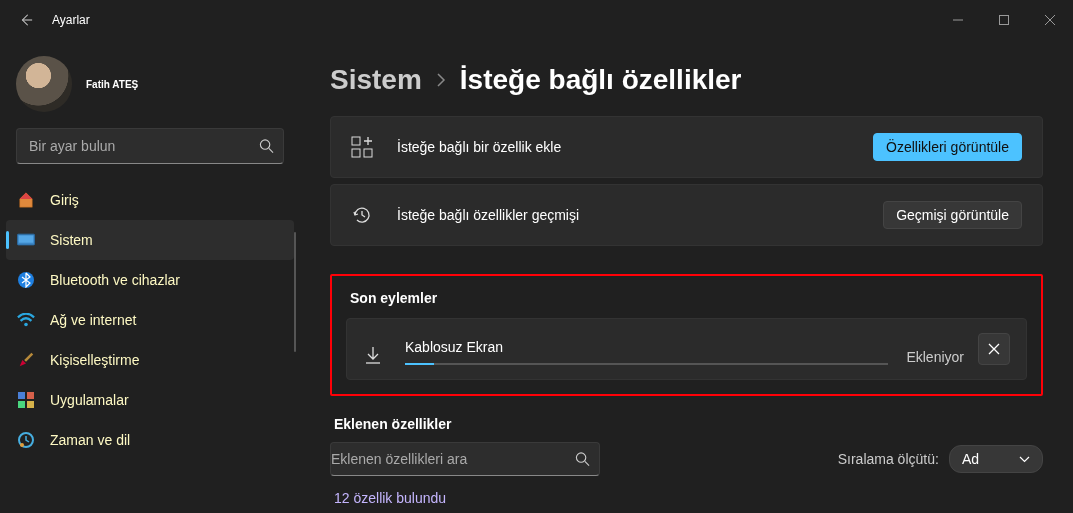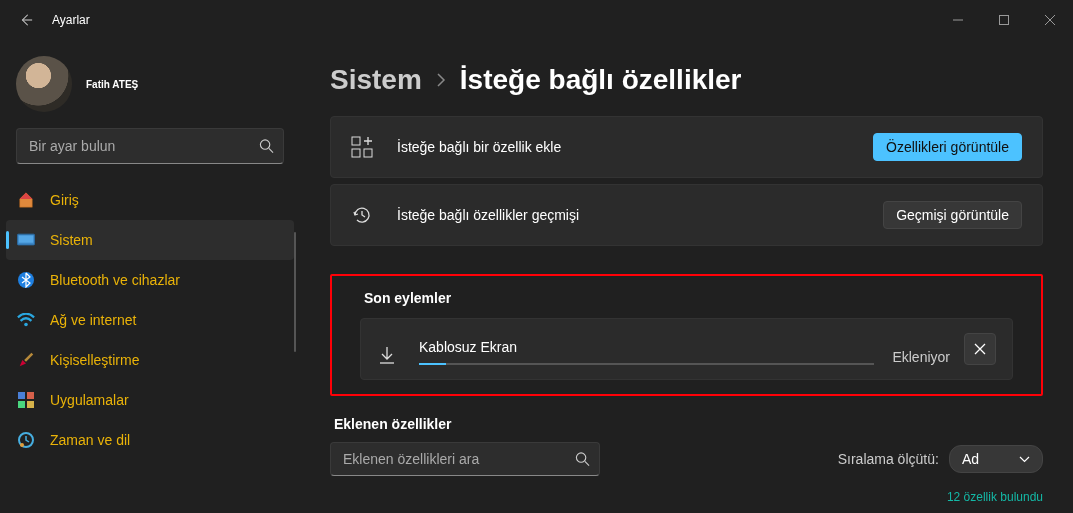--- a/index.html
+++ b/index.html
@@ -68,21 +68,21 @@
     position: absolute; right: 10px; top: 50%; transform: translateY(-50%);
     color: #ccc; pointer-events:none;
   }
   .nav { padding: 0 6px; }
   .nav-item {
     display: flex; align-items: center;
     height: 40px;
     padding: 0 10px;
     gap: 14px;
     border-radius: 4px;
-    color: #eab308;
+    color: #fef9c3;
     position: relative;
   }
   .nav-item .nicon { width: 20px; display:flex; align-items:center; justify-content:center; }
   .nav-item.active {
     background: #2d2d2d;
   }
   .nav-item.active::before {
     content:""; position:absolute; left:0; top:11px; width:3px; height:18px;
     background:#4cc2ff; border-radius:2px;
   }
@@ -107,21 +107,21 @@
   .card .cicon { width: 24px; margin-right: 22px; color:#ddd; display:flex;align-items:center;}
   .card .clabel { font-size:14px; color:#fff; }
   .btn {
     margin-left:auto;
     background:#373737; border:1px solid #444; border-radius:4px;
     padding: 5px 12px; color:#fff; font-size:14px;
   }
   .btn.primary { background:#4cc2ff; color:#111; border-color:#4cc2ff; font-weight:400;}
   .recent {
     border:2px solid #ff0007; border-radius:2px;
-    padding: 14px 28px; margin-top: 28px;
+    padding: 14px 14px; margin-top: 28px;
   }
   .recent-title { font-size:14px; font-weight:600; margin-bottom:12px; padding-left:4px;}
   .recent-row {
     background:#2b2b2b; border:1px solid #333; border-radius:4px;
     padding: 14px 16px;
     display:flex; align-items:flex-end;
   }
   .dl-icon { width:22px; margin-right:20px; color:#ddd; }
   .prog-wrap { flex:1; padding-right:18px;}
   .prog-label { font-size:14px; margin-bottom:8px;}
@@ -130,31 +130,31 @@
   .status { color:#ccc; font-size:14px; margin-right:14px;}
   .cancel-btn {
     width:32px; height:32px; background:#373737; border:1px solid #444; border-radius:4px;
     display:flex; align-items:center; justify-content:center; color:#fff;
   }
   .section-title { font-size:14px; font-weight:600; margin:20px 0 10px 4px;}
   .bottom-row { display:flex; align-items:center; gap:24px;}
   .search2 { position:relative; width:270px; }
   .search2 input {
     width:100%; height:34px; background:#2d2d2d; border:1px solid #3a3a3a; border-bottom:1px solid #888;
-    border-radius:4px; padding:0 36px 0 12px; color:#ccc; font-size:14px; outline:none;
+    border-radius:4px; padding:0 36px 0 0; color:#ccc; font-size:14px; outline:none;
   }
   .search2 input::placeholder{color:#aaa;}
   .search2 .icon{position:absolute;right:10px;top:50%;transform:translateY(-50%);color:#ccc;}
   .sort-wrap{margin-left:auto;display:flex;align-items:center;gap:10px;}
   .sort-label{color:#ccc;font-size:14px;}
   .sort-dd{
     background:#373737;border:1px solid #444;border-radius:12px;
     padding:5px 12px;color:#fff;font-size:14px;display:flex;align-items:center;gap:40px;
   }
-  .found{font-size:12px;color:#14b8a6;margin-top:14px;padding-left:4px;text-align:right;}
+  .found{font-size:14px;color:#c4b5fd;margin-top:14px;padding-left:4px;}
   svg{display:block;}
 </style>
 </head>
 <body>
 
 <div class="titlebar">
   <div class="back">
     <svg width="14" height="14" viewBox="0 0 16 16">
         <path d="M10 2 L4 8 L10 14" stroke="currentColor" stroke-width="1.2" fill="none"></path>
         <path d="M4 8 H15" stroke="currentColor" stroke-width="1.2"></path>

